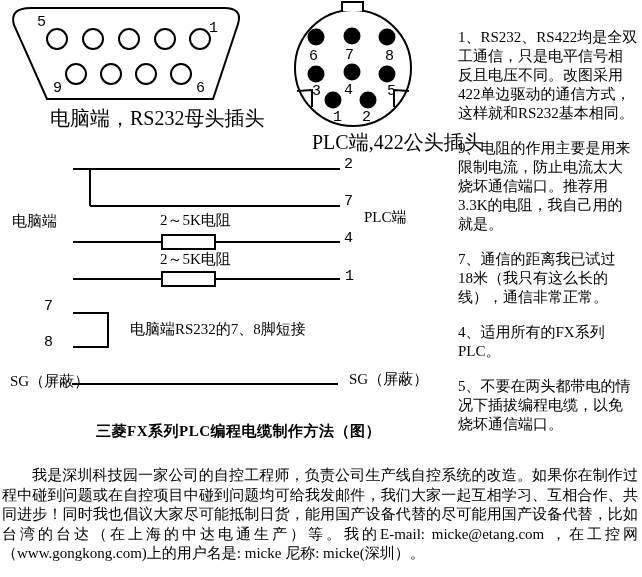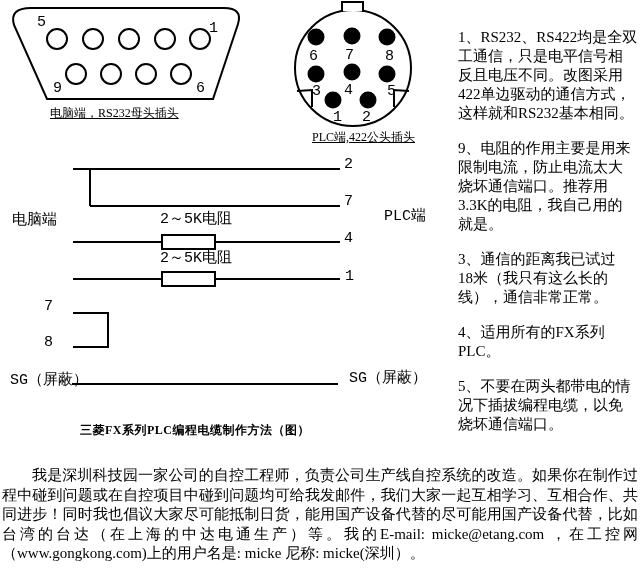--- a/index.html
+++ b/index.html
@@ -1,23 +1,23 @@
 <!DOCTYPE html>
 <html><head>
 <meta charset="utf-8">
 <style>
   html,body{margin:0;padding:0;background:#fff;}
   .page{position:relative;width:642px;height:577px;background:#ffffff;color:#000;
         font-family:"Liberation Serif","DejaVu Serif",serif;overflow:hidden;}
   .diagram-svg{position:absolute;left:0;top:0;}
-  .lbl{position:absolute;font-size:15px;line-height:1.1;white-space:nowrap;font-family:Liberation Mono, monospace;}
+  .lbl{position:absolute;font-size:15px;line-height:1.1;white-space:nowrap;}
   .digit{position:absolute;font-family:"Liberation Mono","DejaVu Sans Mono",monospace;
          font-size:15px;line-height:1;white-space:nowrap;}
-  .caption{position:absolute;font-size:12px;line-height:1.1;white-space:nowrap;text-decoration:underline;}
-  .title{position:absolute;left:80px;top:422px;font-size:12px;font-weight:bold;
+  .caption{position:absolute;font-size:20px;line-height:1.1;white-space:nowrap;}
+  .title{position:absolute;left:96px;top:422px;font-size:15px;font-weight:bold;
          letter-spacing:0.5px;white-space:nowrap;}
   .notes{position:absolute;left:458px;top:12px;width:182px;font-size:15px;line-height:19px;}
   .notes .heading{margin:0;}
   .notes p{margin:16px 0 12px 0;white-space:pre-line;}
   .footer{position:absolute;left:2px;top:466px;width:636px;font-size:15px;
           line-height:19.5px;text-align:justify;text-indent:2em;font-family:Liberation Serif, serif;}
 </style>
 </head>
 <body>
 
@@ -79,46 +79,47 @@
   <span class="digit" style="left:345px;top:48px;">7</span>
   <span class="digit" style="left:385px;top:49px;">8</span>
   <span class="digit" style="left:312px;top:84px;">3</span>
   <span class="digit" style="left:344px;top:83px;">4</span>
   <span class="digit" style="left:387px;top:84px;">5</span>
   <span class="digit" style="left:333px;top:110px;">1</span>
   <span class="digit" style="left:362px;top:110px;">2</span>
   <div class="caption" style="left:312px;top:131px;">PLC端,422公头插头</div>
 
   <div class="lbl" style="left:12px;top:213px;">电脑端</div>
-  <div class="lbl" style="left:384px;top:209px;">PLC端</div>
+  <div class="lbl" style="left:364px;top:209px;">PLC端</div>
   <div class="lbl" style="left:160px;top:212px;">2～5K电阻</div>
   <div class="lbl" style="left:160px;top:251px;">2～5K电阻</div>
   <span class="digit" style="left:344px;top:157px;">2</span>
   <span class="digit" style="left:344px;top:194px;">7</span>
   <span class="digit" style="left:344px;top:231px;">4</span>
   <span class="digit" style="left:345px;top:269px;">1</span>
   <span class="digit" style="left:44px;top:299px;">7</span>
   <span class="digit" style="left:44px;top:335px;">8</span>
+  <div class="lbl" style="left:130px;top:321px;">电脑端RS232的7、8脚短接</div>
   <div class="lbl" style="left:10px;top:373px;">SG（屏蔽）</div>
   <div class="lbl" style="left:349px;top:371px;">SG（屏蔽）</div>
 
   <div class="title">三菱FX系列PLC编程电缆制作方法（图）</div>
 
   <div class="notes">
     <p>1、RS232、RS422均是全双
 工通信，只是电平信号相
 反且电压不同。改图采用
 422单边驱动的通信方式，
 这样就和RS232基本相同。</p>
     <p>9、电阻的作用主要是用来
 限制电流，防止电流太大
 烧坏通信端口。推荐用
 3.3K的电阻，我自己用的
 就是。</p>
-    <p>3、通信的距离我已试过
+    <p>7、通信的距离我已试过
 18米（我只有这么长的
 线），通信非常正常。</p>
     <p>4、适用所有的FX系列
 PLC。</p>
     <p>5、不要在两头都带电的情
 况下插拔编程电缆，以免
 烧坏通信端口。</p>
   </div>
 
   <div class="footer">我是深圳科技园一家公司的自控工程师，负责公司生产线自控系统的改造。如果你在制作过程中碰到问题或在自控项目中碰到问题均可给我发邮件，我们大家一起互相学习、互相合作、共同进步！同时我也倡议大家尽可能抵制日货，能用国产设备代替的尽可能用国产设备代替，比如台湾的台达（在上海的中达电通生产）等。我的E-mail: micke@etang.com ，在工控网（www.gongkong.com)上的用户名是: micke 尼称: micke(深圳）。</div>

